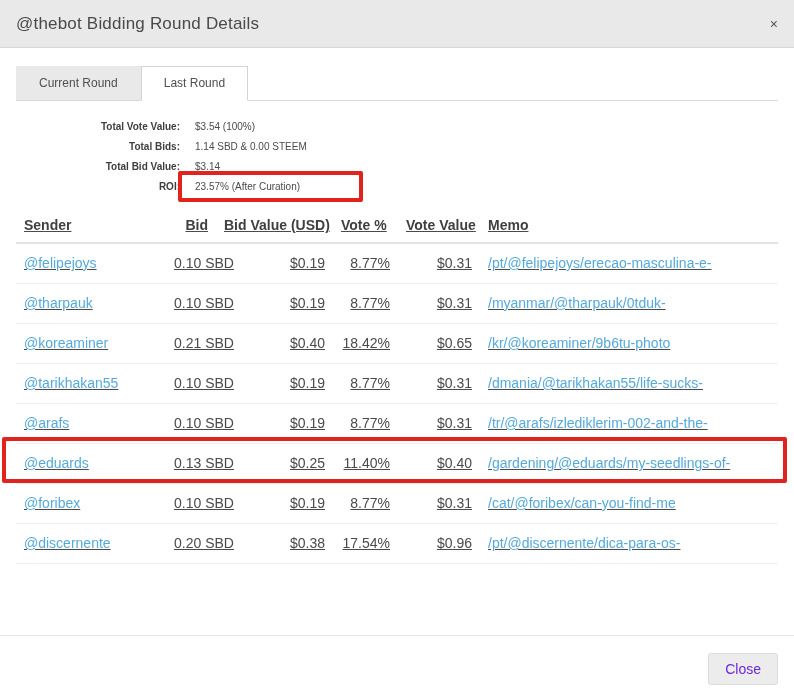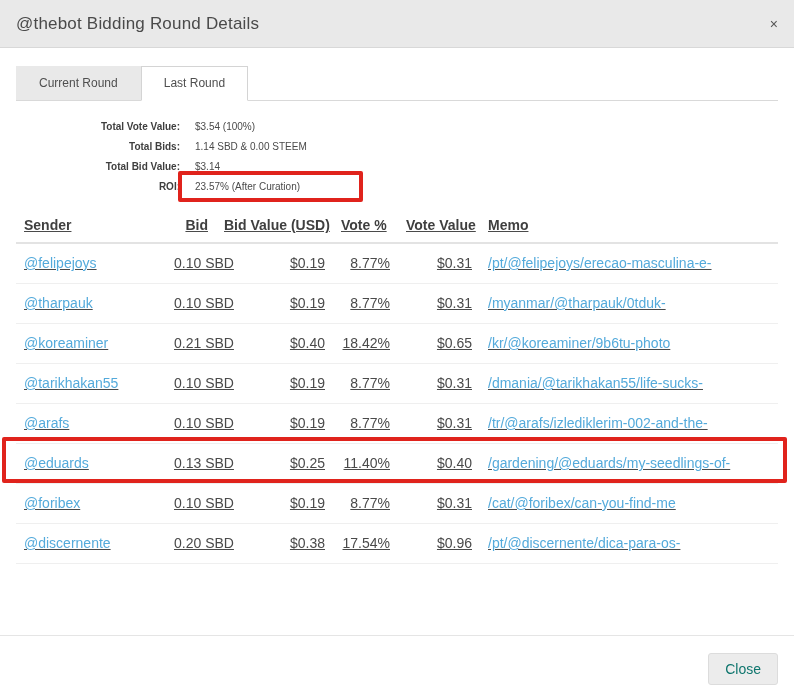--- a/index.html
+++ b/index.html
@@ -136,21 +136,21 @@
     height:63px;
     padding:17px 16px 0 0;
     text-align:right;
     background:#fff;
   }
   .close-btn{
     display:inline-block;
     background:#ececec;
     border:1px solid #dcdcdc;
     border-radius:3px;
-    color:#0f766e;
+    color:#6d28d9;
     font-size:14px;
     font-family:inherit;
     padding:7px 16px;
     cursor:pointer;
   }
 </style>
 </head>
 <body>
 
 <div class="modal-header">

